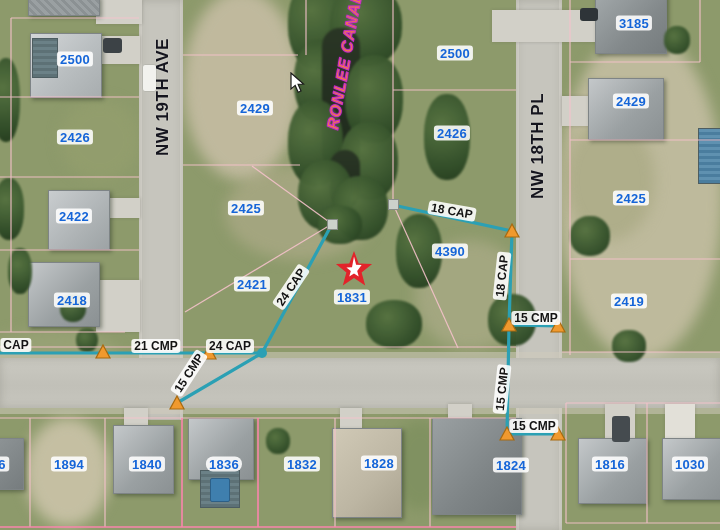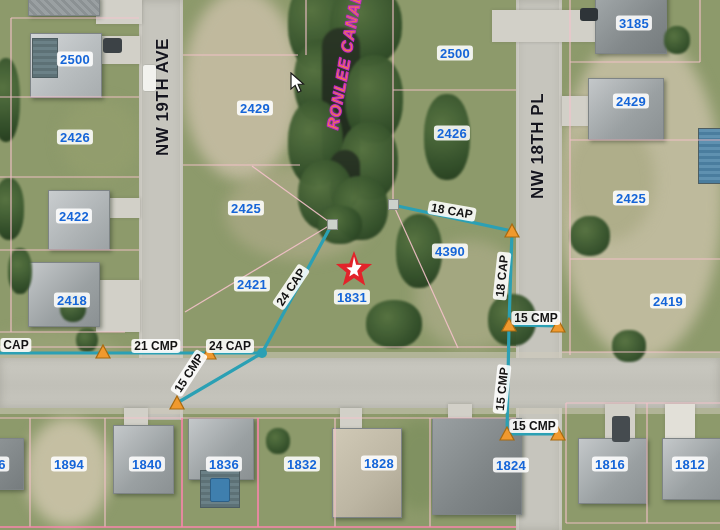--- a/index.html
+++ b/index.html
@@ -197,31 +197,31 @@
     <span class="plabel" style="left:255px;top:108px;">2429</span>
     <span class="plabel" style="left:455px;top:53px;">2500</span>
     <span class="plabel" style="left:452px;top:133px;">2426</span>
     <span class="plabel" style="left:634px;top:23px;">3185</span>
     <span class="plabel" style="left:631px;top:101px;">2429</span>
     <span class="plabel" style="left:246px;top:208px;">2425</span>
     <span class="plabel" style="left:252px;top:284px;">2421</span>
     <span class="plabel" style="left:352px;top:297px;">1831</span>
     <span class="plabel" style="left:450px;top:251px;">4390</span>
     <span class="plabel" style="left:631px;top:198px;">2425</span>
-    <span class="plabel" style="left:629px;top:301px;margin-left:39px;">2419</span>
+    <span class="plabel" style="left:629px;top:301px;">2419</span>
     <span class="plabel" style="left:74px;top:216px;">2422</span>
     <span class="plabel" style="left:72px;top:300px;">2418</span>
     <span class="plabel" style="left:69px;top:464px;">1894</span>
     <span class="plabel" style="left:147px;top:464px;text-align:center;">1840</span>
-    <span class="plabel" style="left:224px;top:464px;">1836</span>
+    <span class="plabel" style="left:224px;top:464px;border-radius:7px;">1836</span>
     <span class="plabel" style="left:302px;top:464px;">1832</span>
     <span class="plabel" style="left:379px;top:463px;">1828</span>
     <span class="plabel" style="left:463px;top:465px;margin-left:48px;">1824</span>
     <span class="plabel" style="left:610px;top:464px;">1816</span>
-    <span class="plabel" style="left:690px;top:464px;">1812</span>
+    <span class="plabel" style="left:690px;top:464px;">1030</span>
     <span class="plabel" style="left:2px;top:464px;">6</span>
   </div>
 
   <div class="layer">
     <span class="mlabel" style="left:452px;top:211px;transform:translate(-50%,-50%) rotate(10deg);">18 CAP</span>
     <span class="mlabel" style="left:502px;top:276px;transform:translate(-50%,-50%) rotate(-84deg);">18 CAP</span>
     <span class="mlabel" style="left:291px;top:287px;transform:translate(-50%,-50%) rotate(-56deg);">24 CAP</span>
     <span class="mlabel" style="left:230px;top:346px;transform:translate(-50%,-50%);">24 CAP</span>
     <span class="mlabel" style="left:156px;top:346px;transform:translate(-50%,-50%);">21 CMP</span>
     <span class="mlabel" style="left:16px;top:345px;transform:translate(-50%,-50%);">CAP</span>

